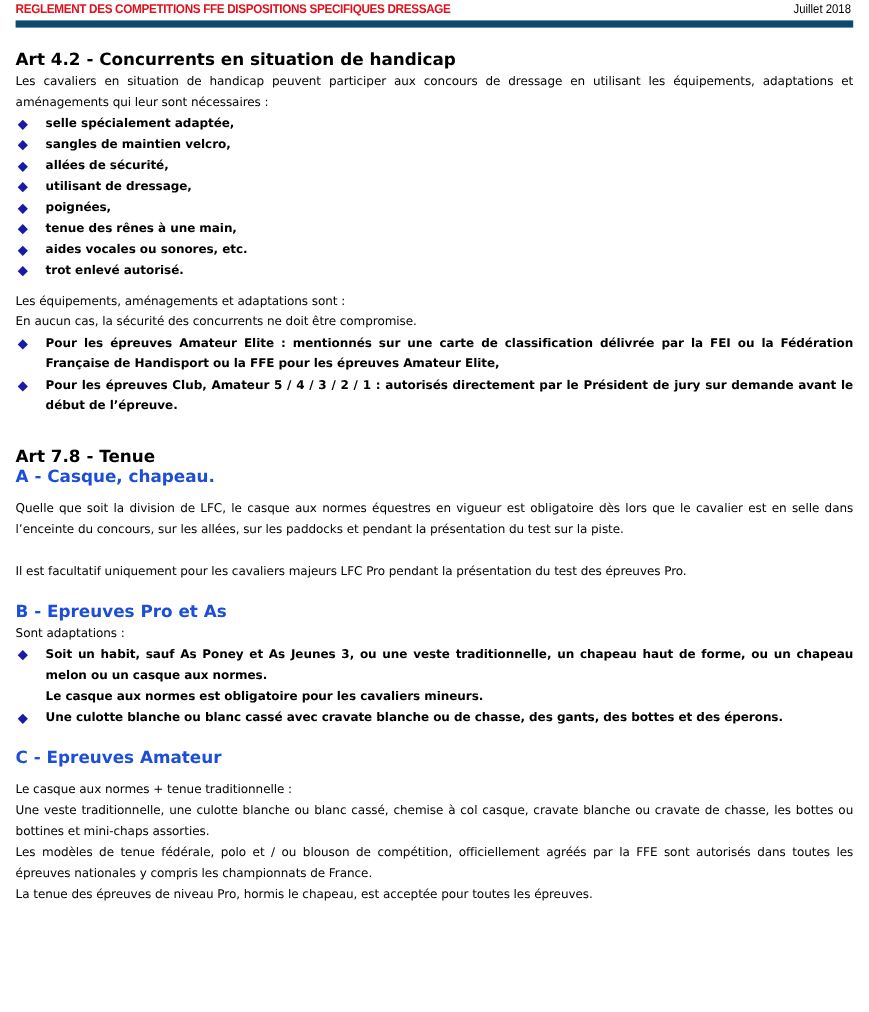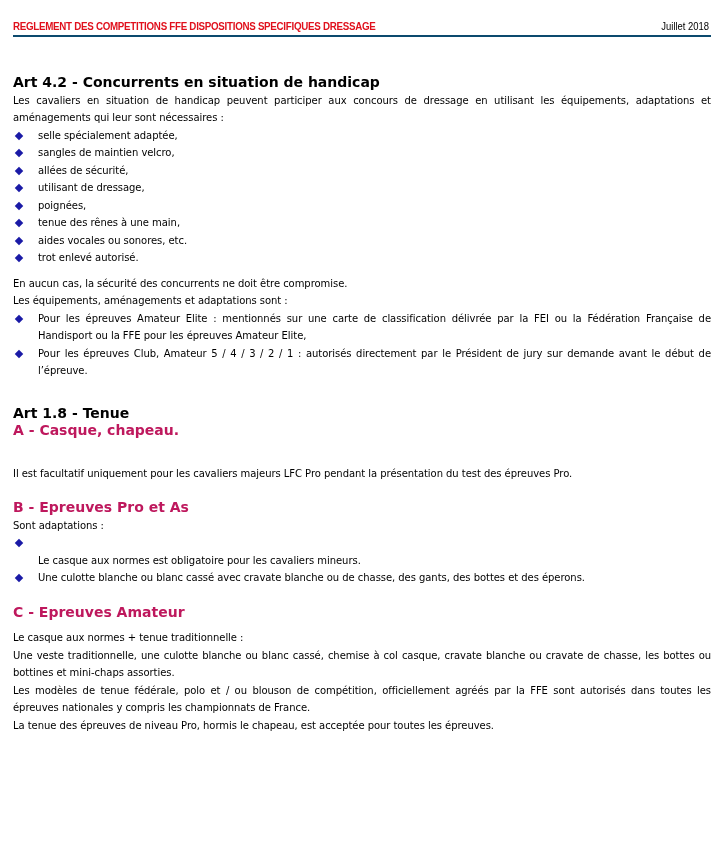--- a/index.html
+++ b/index.html
@@ -2,37 +2,37 @@
 <html><head>
   <meta charset="utf-8">
   <style>
     html, body { margin: 0; padding: 0; background: #ffffff; }
     body {
       width: 724px; height: 843px; overflow: hidden; position: relative;
       font-family: "DejaVu Sans", sans-serif; color: #000;
     }
     .page { position: absolute; left: 13px; top: 0; width: 698px; }
     .hdr {
-      position: absolute; left: 0; top: 18px; width: 698px; height: 17px;
-      border-bottom: 2px solid #0c4a6e;
+      position: absolute; left: 0; top: 0; width: 698px; height: 17px;
+      border-bottom: 6px solid #0c4a6e;
     }
     .hdr-left {
       position: absolute; left: 0; top: 2px; font-size: 10.5px; font-weight: bold;
       color: #e0101c; letter-spacing: -0.3px; font-family: "Liberation Sans", sans-serif;
       transform: scaleX(0.93); transform-origin: left;
     }
     .hdr-right {
       position: absolute; right: 2px; top: 2px; font-size: 10.5px; color: #000;
       font-family: "Liberation Sans", sans-serif; transform: scaleX(0.9); transform-origin: right;
     }
-    .body { position: absolute; left: 0; top: 42px; width: 698px; margin-top: 32px; }
+    .body { position: absolute; left: 0; top: 42px; width: 698px; }
     .txt { font-size: 10px; line-height: 17.5px; text-align: justify; letter-spacing: -0.05px; }
     .h-art { font-size: 14px; font-weight: bold; line-height: 17.5px; color: #000; }
-    .h-sub { font-size: 14px; font-weight: bold; line-height: 17.5px; color: #be185d; }
-    ul.dia { list-style: none; margin: 0; padding: 0; }
+    .h-sub { font-size: 14px; font-weight: bold; line-height: 17.5px; color: #1d4ed8; }
+    ul.dia { list-style: none; margin: 0; padding: 0; font-weight: bold; }
     ul.dia li { position: relative; padding-left: 25px; }
     ul.dia li .bul {
       position: absolute; left: 3px; top: 6px; width: 6px; height: 6px; background: #1a1aa6;
       transform: rotate(45deg);
     }
     .gap-s { height: 8px; }
     .gap-m { height: 17px; }
     .gap-l { height: 25px; }
   </style>
 </head>
@@ -52,39 +52,40 @@
       <li><span class="bul"></span><span>selle spécialement adaptée,</span></li>
       <li><span class="bul"></span><span>sangles de maintien velcro,</span></li>
       <li><span class="bul"></span><span>allées de sécurité,</span></li>
       <li><span class="bul"></span><span>utilisant de dressage,</span></li>
       <li><span class="bul"></span><span>poignées,</span></li>
       <li><span class="bul"></span><span>tenue des rênes à une main,</span></li>
       <li><span class="bul"></span><span>aides vocales ou sonores, etc.</span></li>
       <li><span class="bul"></span><span>trot enlevé autorisé.</span></li>
     </ul>
     <div class="gap-s"></div>
+    <div class="txt">Les équipements, aménagements et adaptations sont :</div>
     <div class="txt">En aucun cas, la sécurité des concurrents ne doit être compromise.</div>
-    <div class="txt">Les équipements, aménagements et adaptations sont :</div>
     <ul class="dia txt">
       <li><span class="bul"></span><span>Pour les épreuves Amateur Elite : mentionnés sur une carte de classification délivrée par la FEI ou la Fédération Française de Handisport ou la FFE pour les épreuves Amateur Elite,</span></li>
       <li><span class="bul"></span><span>Pour les épreuves Club, Amateur 5 / 4 / 3 / 2 / 1 : autorisés directement par le Président de jury sur demande avant le début de l’épreuve.</span></li>
     </ul>
     <div class="gap-l"></div>
 
-    <div class="h-art">Art 1.8 - Tenue</div>
+    <div class="h-art">Art 7.8 - Tenue</div>
     <div class="h-sub">A - Casque, chapeau.</div>
     <div class="gap-s"></div>
+    <div class="txt">Quelle que soit la division de LFC, le casque aux normes équestres en vigueur est obligatoire dès lors que le cavalier est en selle dans l’enceinte du concours, sur les allées, sur les paddocks et pendant la présentation du test sur la piste.</div>
     <div class="gap-m"></div>
     <div class="txt">Il est facultatif uniquement pour les cavaliers majeurs LFC Pro pendant la présentation du test des épreuves Pro.</div>
     <div class="gap-m"></div>
 
     <div class="h-sub">B - Epreuves Pro et As</div>
     <div class="txt">Sont adaptations :</div>
     <ul class="dia txt">
-      <li><span class="bul"></span><br><span>Le casque aux normes est obligatoire pour les cavaliers mineurs.</span></li>
+      <li><span class="bul"></span><span>Soit un habit, sauf As Poney et As Jeunes 3, ou une veste traditionnelle, un chapeau haut de forme, ou un chapeau melon ou un casque aux normes.</span><br><span>Le casque aux normes est obligatoire pour les cavaliers mineurs.</span></li>
       <li><span class="bul"></span><span>Une culotte blanche ou blanc cassé avec cravate blanche ou de chasse, des gants, des bottes et des éperons.</span></li>
     </ul>
     <div class="gap-m"></div>
 
     <div class="h-sub">C - Epreuves Amateur</div>
     <div class="gap-s"></div>
     <div class="txt">Le casque aux normes + tenue traditionnelle :</div>
     <div class="txt">Une veste traditionnelle, une culotte blanche ou blanc cassé, chemise à col casque, cravate blanche ou cravate de chasse, les bottes ou bottines et mini-chaps assorties.</div>
     <div class="txt">Les modèles de tenue fédérale, polo et / ou blouson de compétition, officiellement agréés par la FFE sont autorisés dans toutes les épreuves nationales y compris les championnats de France.</div>
     <div class="txt">La tenue des épreuves de niveau Pro, hormis le chapeau, est acceptée pour toutes les épreuves.</div>

